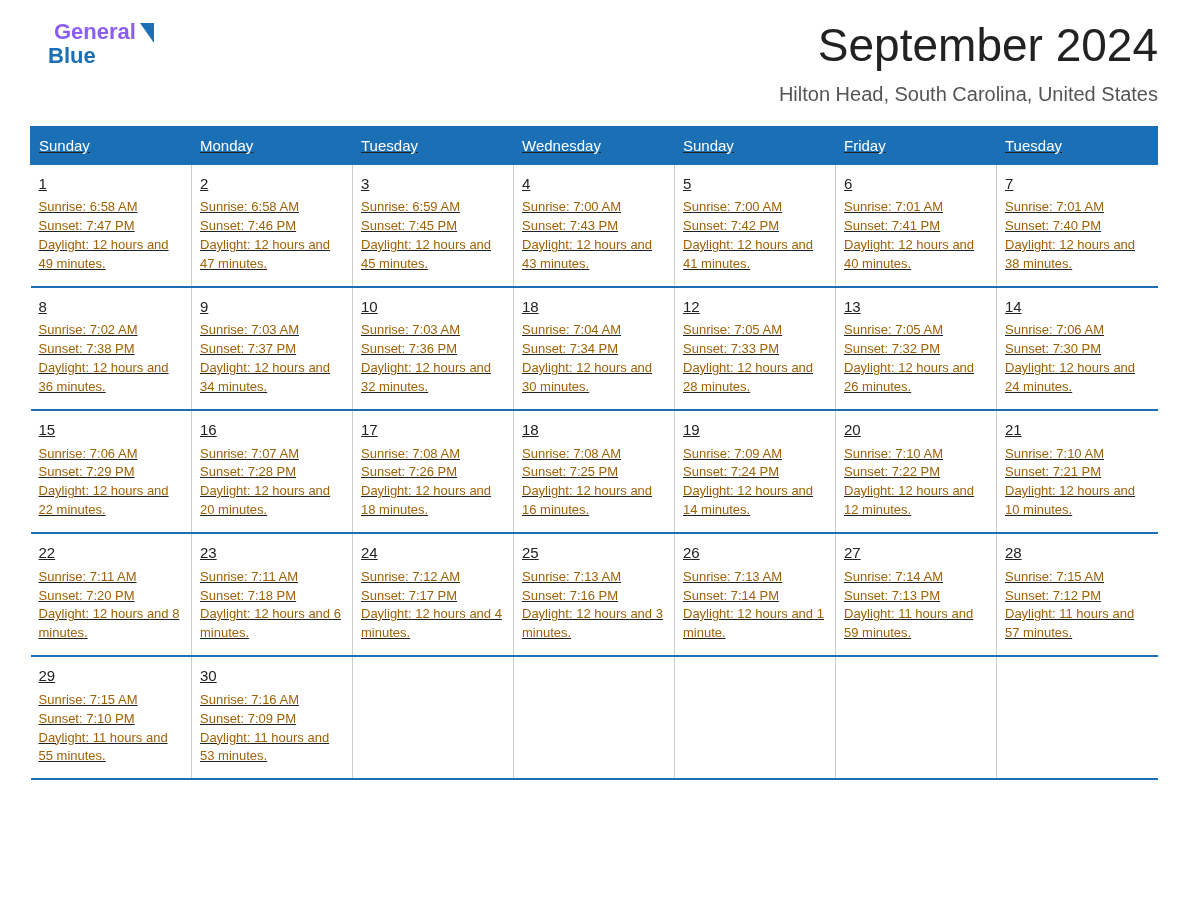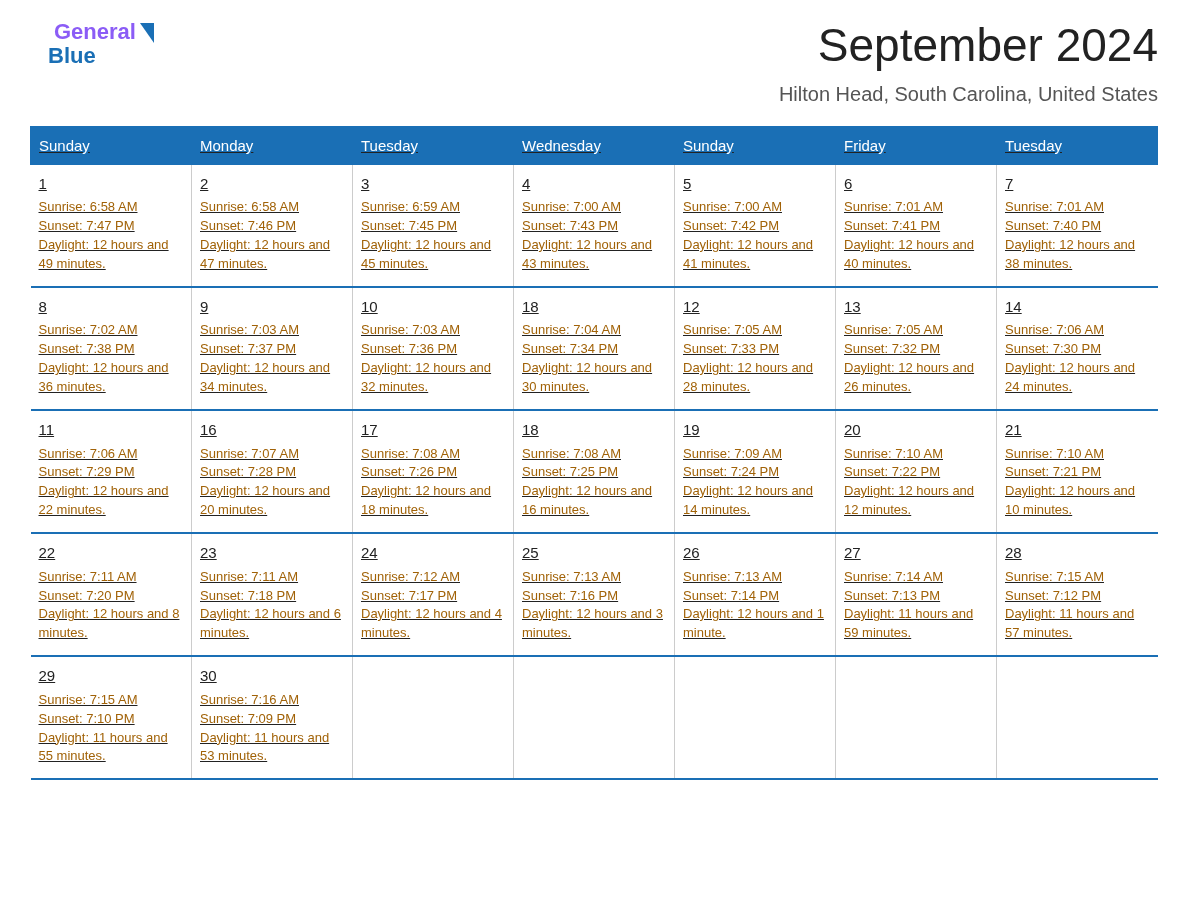--- a/index.html
+++ b/index.html
@@ -195,21 +195,21 @@
           <span class="day-num">13</span>
           <div class="day-info">Sunrise: 7:05 AM<br>Sunset: 7:32 PM<br>Daylight: 12 hours and 26 minutes.</div>
         </td>
         <td>
           <span class="day-num">14</span>
           <div class="day-info">Sunrise: 7:06 AM<br>Sunset: 7:30 PM<br>Daylight: 12 hours and 24 minutes.</div>
         </td>
       </tr>
       <tr>
         <td>
-          <span class="day-num">11</span>
+          <span class="day-num">15</span>
           <div class="day-info">Sunrise: 7:06 AM<br>Sunset: 7:29 PM<br>Daylight: 12 hours and 22 minutes.</div>
         </td>
         <td>
           <span class="day-num">16</span>
           <div class="day-info">Sunrise: 7:07 AM<br>Sunset: 7:28 PM<br>Daylight: 12 hours and 20 minutes.</div>
         </td>
         <td>
           <span class="day-num">17</span>
           <div class="day-info">Sunrise: 7:08 AM<br>Sunset: 7:26 PM<br>Daylight: 12 hours and 18 minutes.</div>
         </td>

